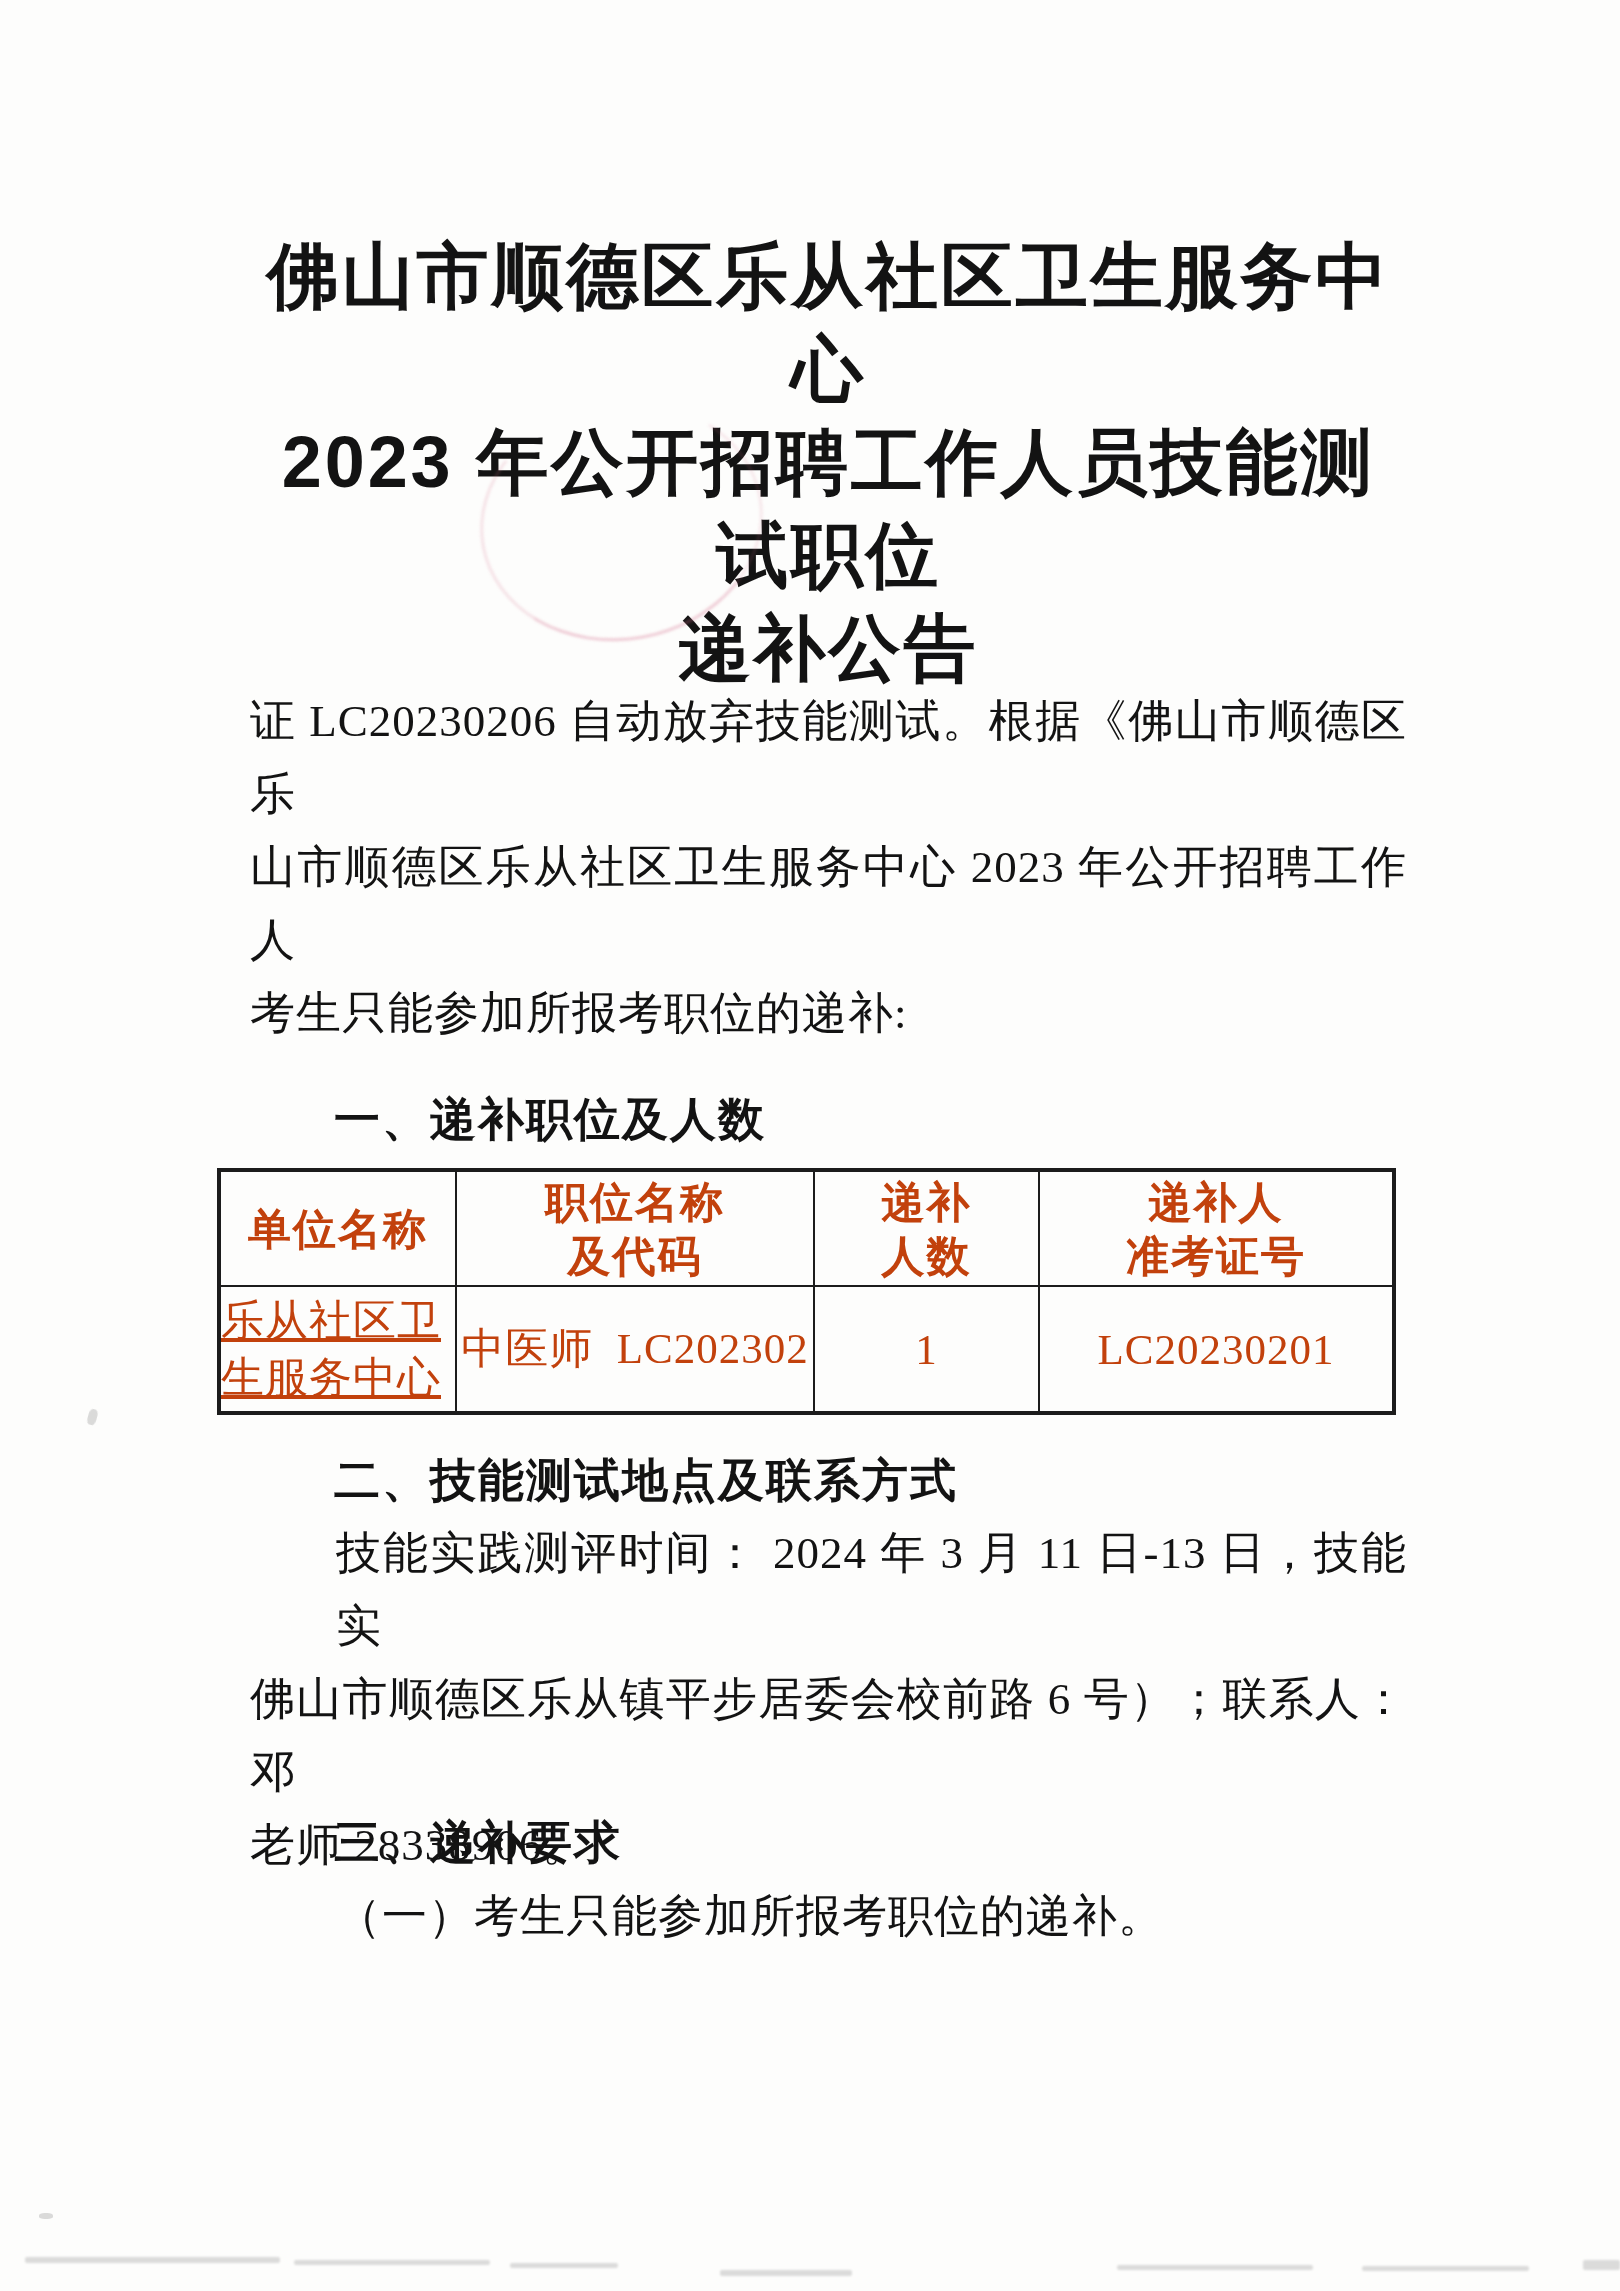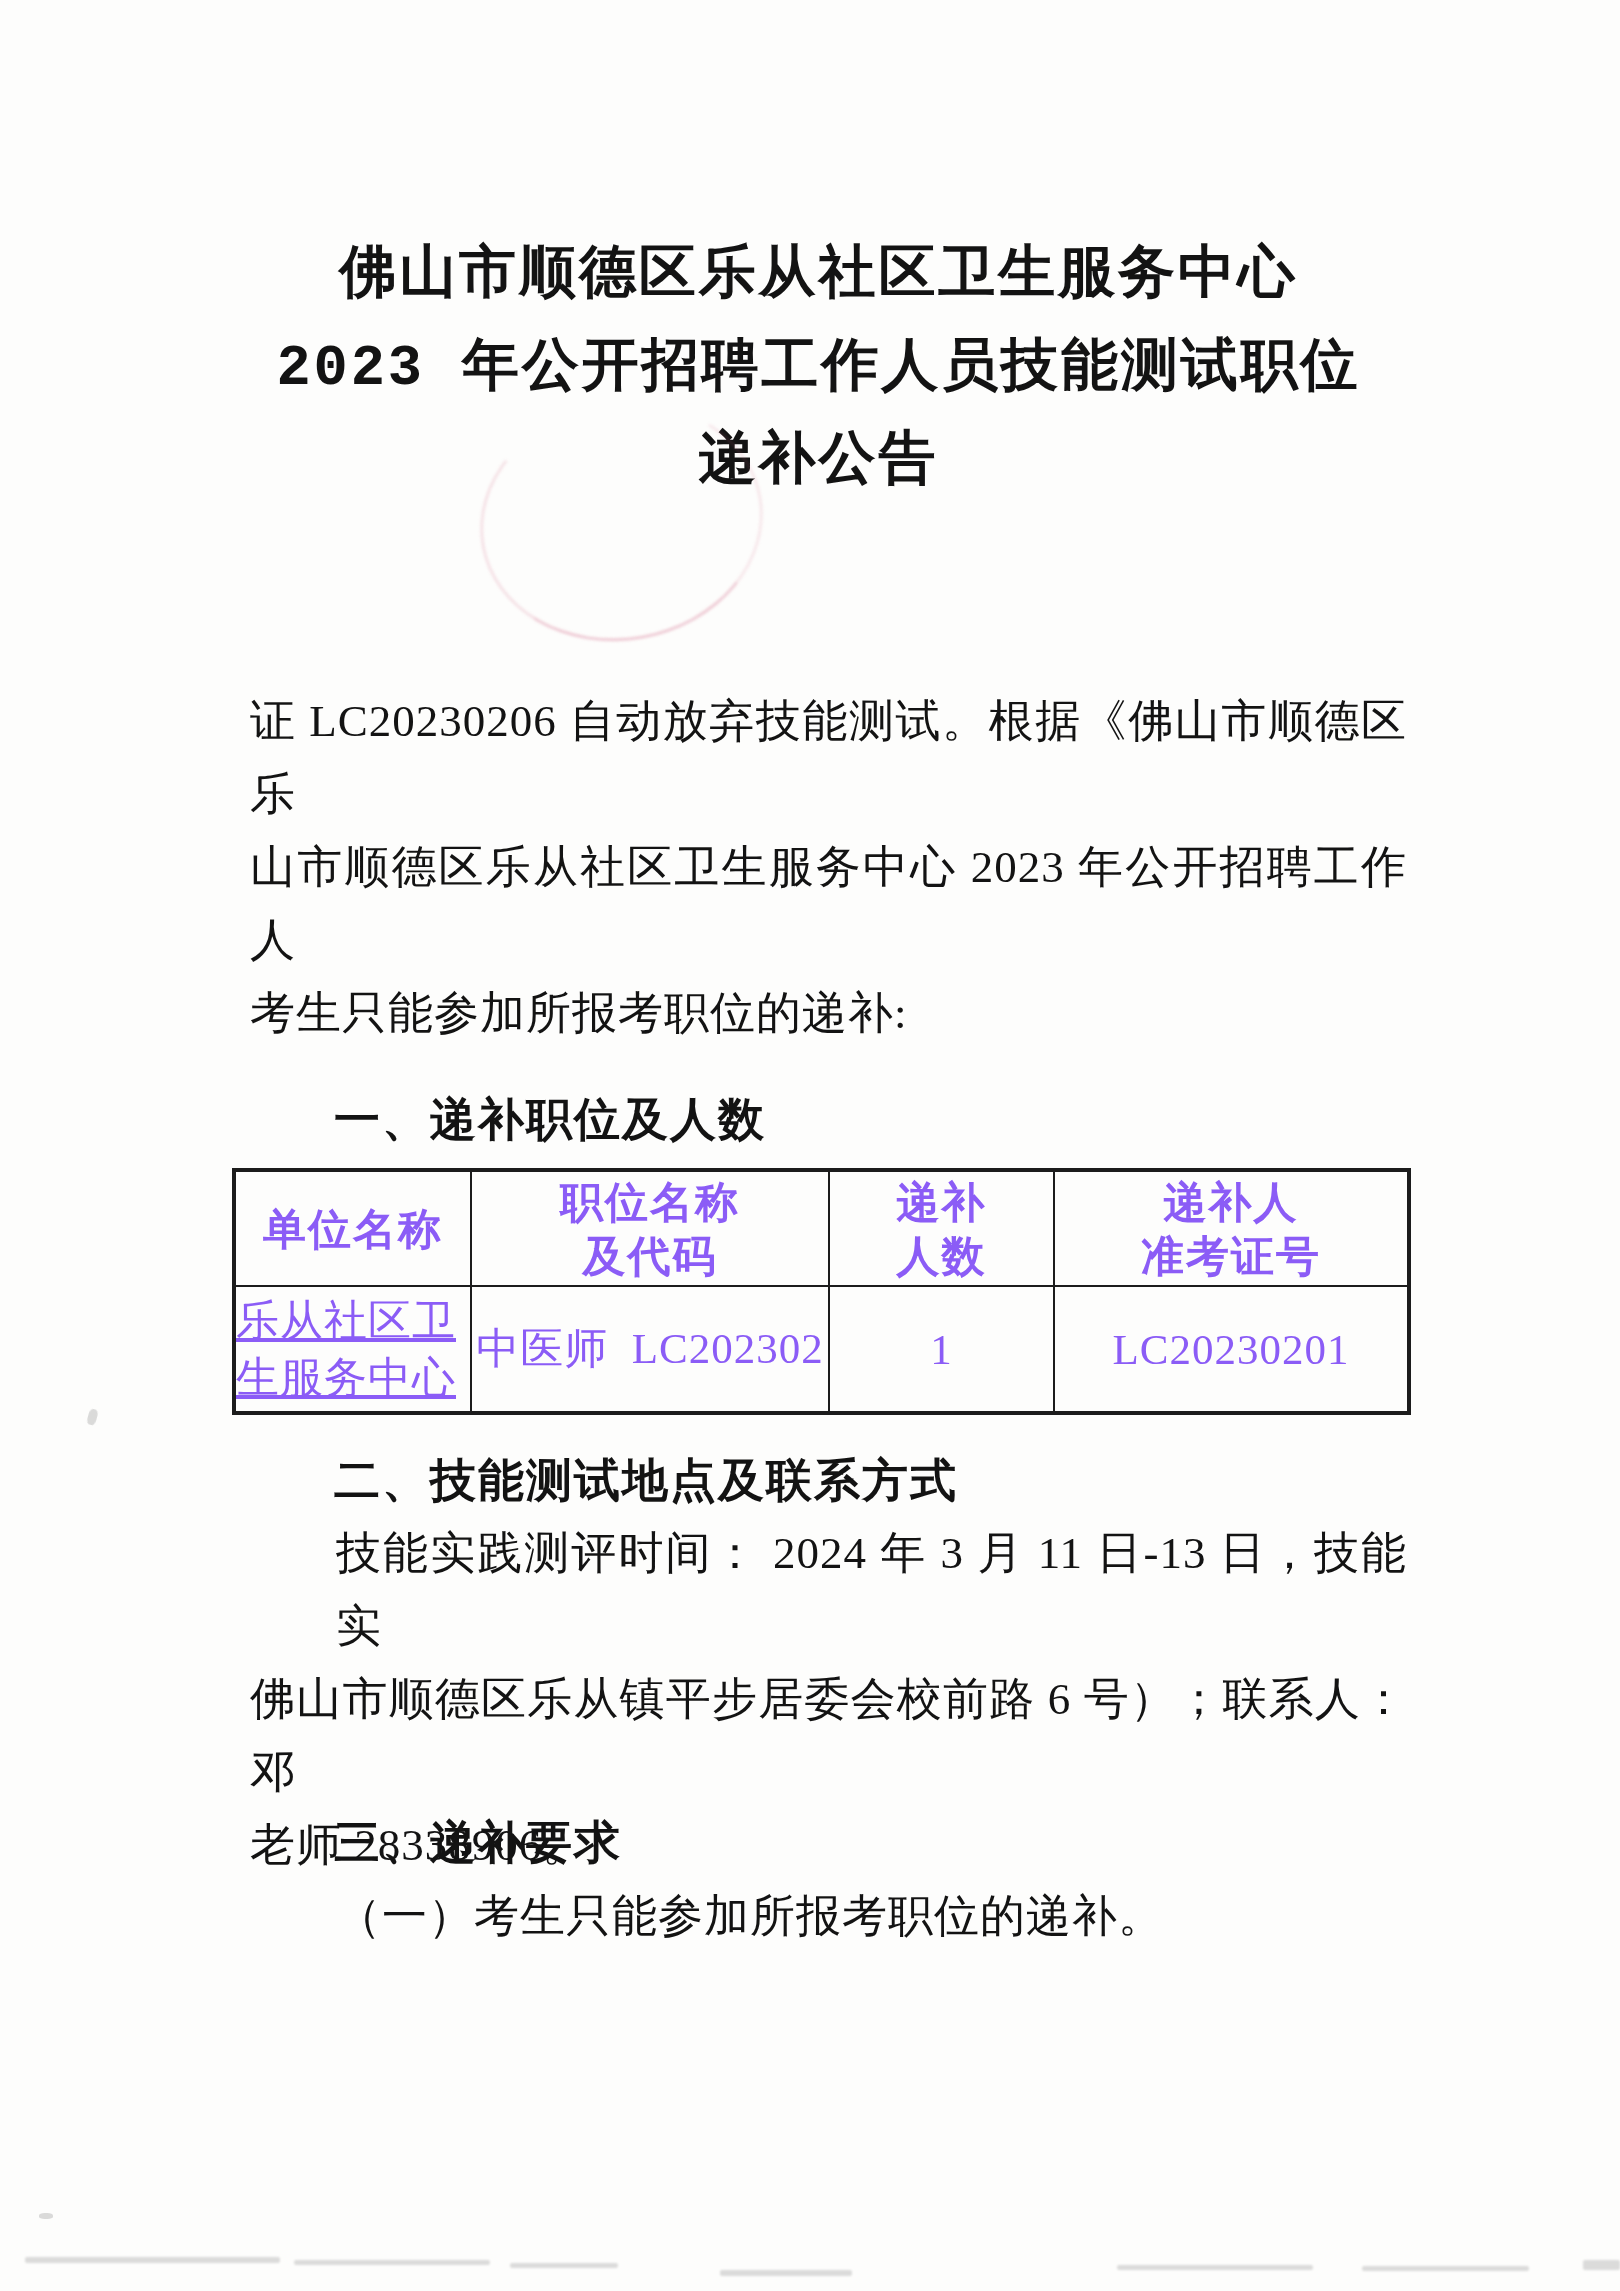--- a/index.html
+++ b/index.html
@@ -10,29 +10,29 @@
     margin: 0 auto;
     background: #fdfdfc;
     overflow: hidden;
     font-family: "Liberation Serif", serif;
     color: #131313;
   }
 
   
   .title-block {
     position: absolute;
-    left: 240px;
+    left: 250px;
     top: 230px;
     width: 1157px;
     text-align: center;
-    font-size: 57px;
+    font-size: 72px;
     line-height: 93px;
     font-weight: 700;
     letter-spacing: 2.9px;
-    font-family: Liberation Mono, monospace;
+    font-family: Liberation Sans, sans-serif;
   }
 
   
   .stamp-arc {
     position: absolute;
     left: 480px;
     top: 403px;
     width: 279px;
     height: 233px;
     border-radius: 50%;
@@ -79,27 +79,27 @@
     line-height: 73px;
     font-weight: 700;
     letter-spacing: 2px;
     font-family: "Liberation Sans", sans-serif;
     white-space: pre-wrap;
   }
 
   
   table.doc-table {
     position: absolute;
-    left: 232px;
+    left: 217px;
     top: 1168px;
     width: 1175px;
     border-collapse: collapse;
     table-layout: fixed;
     font-size: 43px;
-    color: #8b5cf6;
+    color: #c2410c;
   }
   table.doc-table th, table.doc-table td {
     border: 2.9px solid #1c1c1c;
     vertical-align: middle;
     padding: 0;
   }
   table.doc-table { border: 4.9px solid #1c1c1c; }
   th.hdr {
     font-family: "Liberation Sans", sans-serif;
     font-weight: 700;

